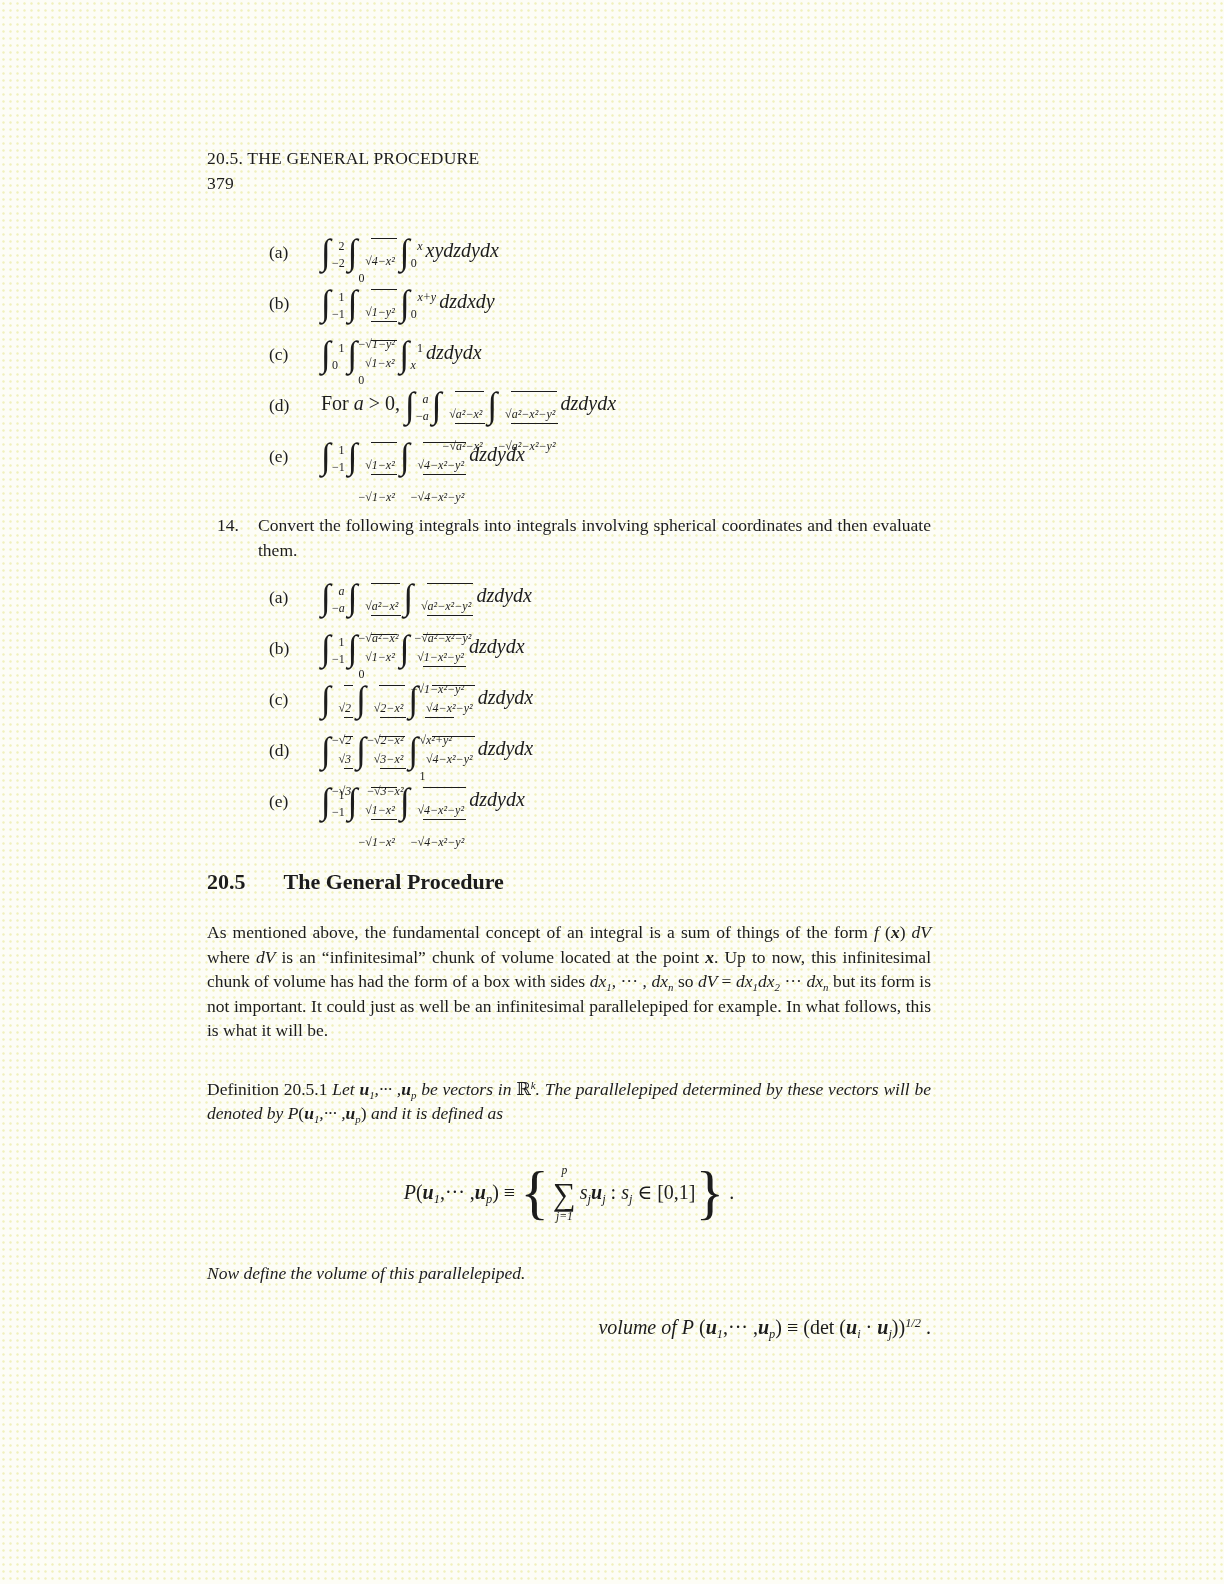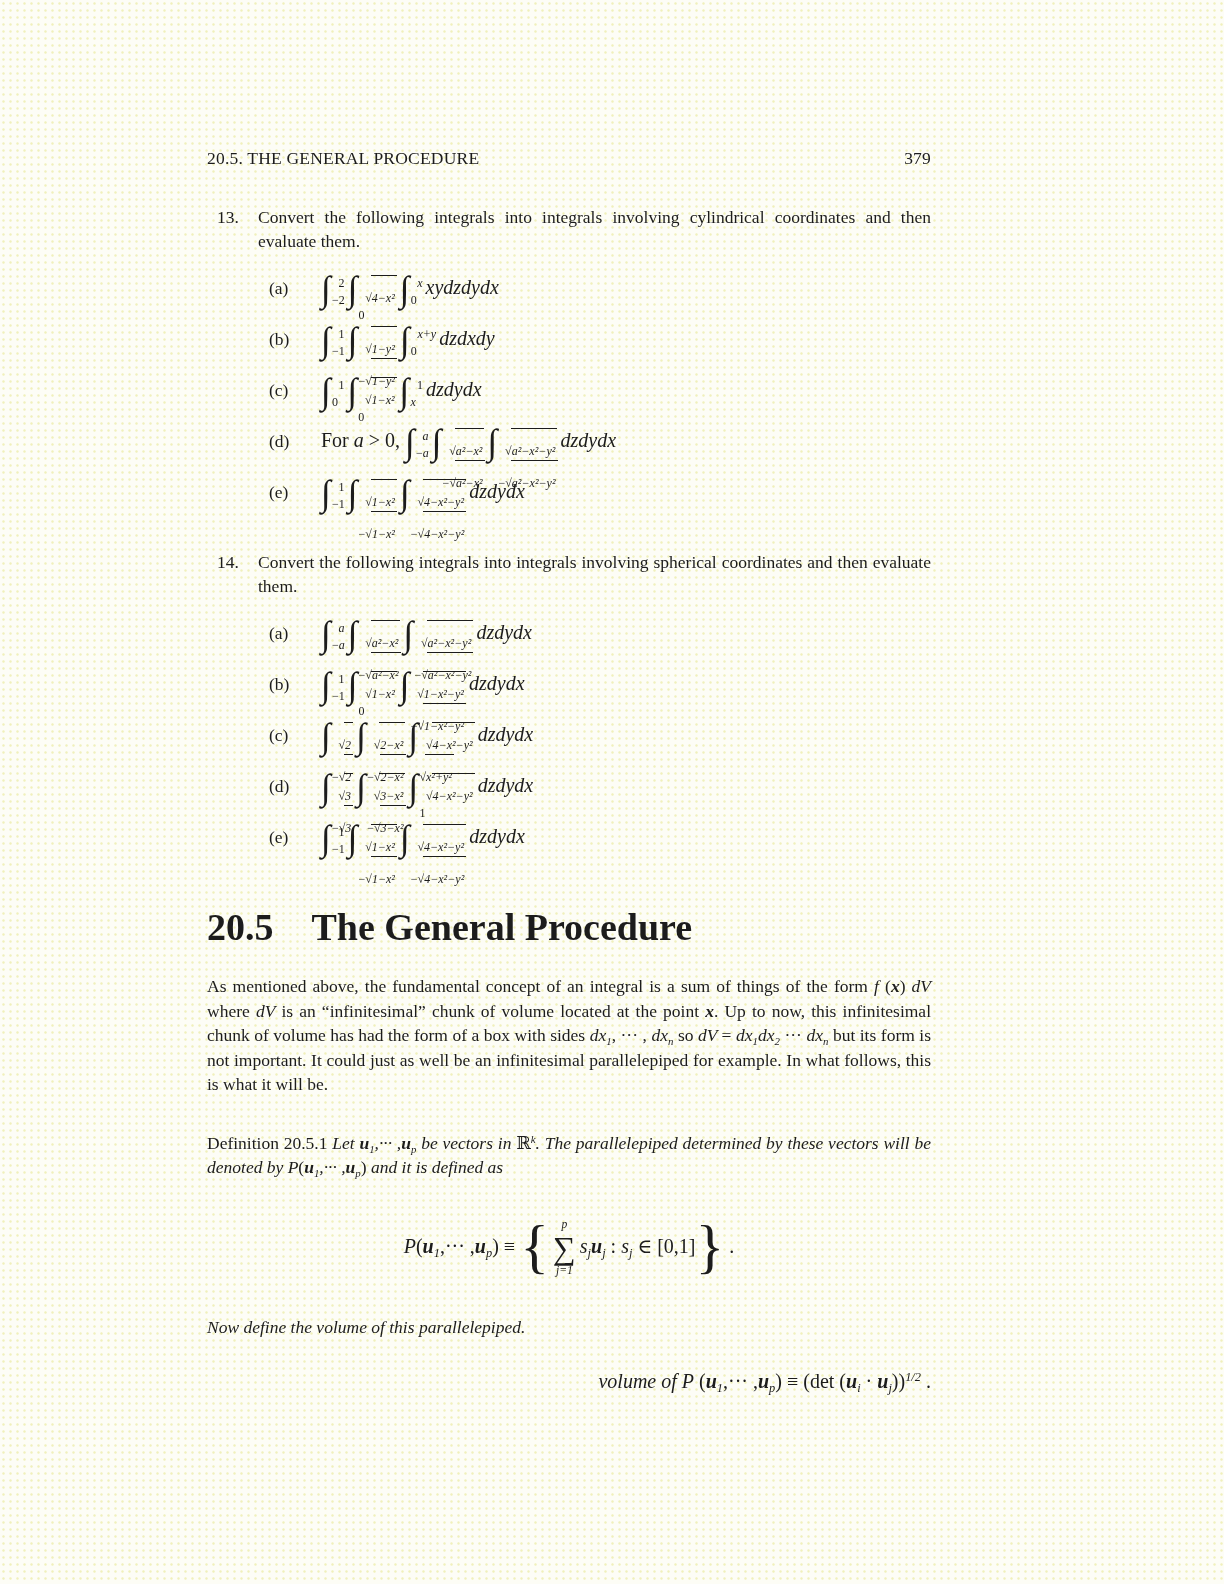--- a/index.html
+++ b/index.html
@@ -10,21 +10,21 @@
     margin:0 auto;
     background-color:#fdfdf6;
     background-image:radial-gradient(rgba(230,230,140,0.55) 0.8px, rgba(0,0,0,0) 1.6px);
     background-size:7px 7px;
     color:#1c1c1c;
     font-family:"Liberation Serif","DejaVu Serif",serif;
     overflow:hidden;
   }
   .content{position:absolute;left:207px;top:146px;width:724px;font-size:17.5px;line-height:1.4;}
 
-  .running-header{display:flex;justify-content:space-between;font-size:17.5px;letter-spacing:0.2px;}
+  .running-header{display:flex;justify-content:space-between;font-size:17.5px;letter-spacing:0.2px;flex-direction:column;}
 
   .problem{margin-top:34px;}
   .problem-row{display:flex;}
   .pnum{flex:none;width:41px;padding-left:10px;}
   .ptext{flex:1;margin:0;text-align:justify;}
   .parts{margin-top:12px;margin-left:62px;}
   .part{display:flex;align-items:center;margin:5px 0;min-height:46px;}
   .plabel{flex:none;width:52px;}
   .formula{font-size:20px;white-space:nowrap;}
 
@@ -41,21 +41,21 @@
   .ilu{padding-left:0.55em;}
   .ild{padding-left:0;}
   .sqrt{white-space:nowrap;}
   .rad{letter-spacing:-1px;}
   .vinc{display:inline-block;border-top:1px solid currentColor;line-height:1.12;font-style:italic;padding:16px 2px 0 1px;}
   .sumwrap{display:inline-flex;flex-direction:column;align-items:center;vertical-align:middle;margin:0 4px;}
   .sigma{font-size:1.6em;line-height:1;}
   .sl{font-size:0.58em;font-style:italic;line-height:1.25;}
   .bigd{font-size:3em;line-height:0;vertical-align:middle;position:relative;top:-0.04em;}
 
-  .section-heading{margin:46px 0 0;font-size:38px;font-weight:bold;line-height:1.1;}
+  .section-heading{margin:46px 0 0;font-size:22px;font-weight:bold;line-height:1.1;}
   .section-heading .sec-num{margin-right:38px;}
 
   .body-par{margin:26px 0 0;}
   .justify{text-align:justify;}
   .follow{margin-top:0;text-indent:30px;}
   .def{margin-top:34px;}
   .equation{text-align:center;margin:24px 0 22px;font-size:20px;padding:14px 0;}
   .eq-volume{padding:4px 0;text-align:right;}
 </style>
 </head>
@@ -63,24 +63,20 @@
 
 <div class="page">
   <div class="content">
 
     <div class="running-header">
       <span>20.5. THE GENERAL PROCEDURE</span>
       <span>379</span>
     </div>
 
     <section class="problem">
-      <div class="problem-row">
-        <span class="pnum">13.</span>
-        <p class="ptext">Convert the following integrals into integrals involving cylindrical coordinates and then evaluate them.</p>
-      </div>
       <div class="parts">
         <div class="part">
           <span class="plabel">(a)</span>
           <span class="formula"><span class="intwrap">
                 <span class="intsign">∫</span>
                 <span class="intlims">
                   <span class="ilu"><span class="rm">2</span></span>
                   <span class="ild"><span class="rm">−2</span></span>
                 </span>
               </span><span class="intwrap">

